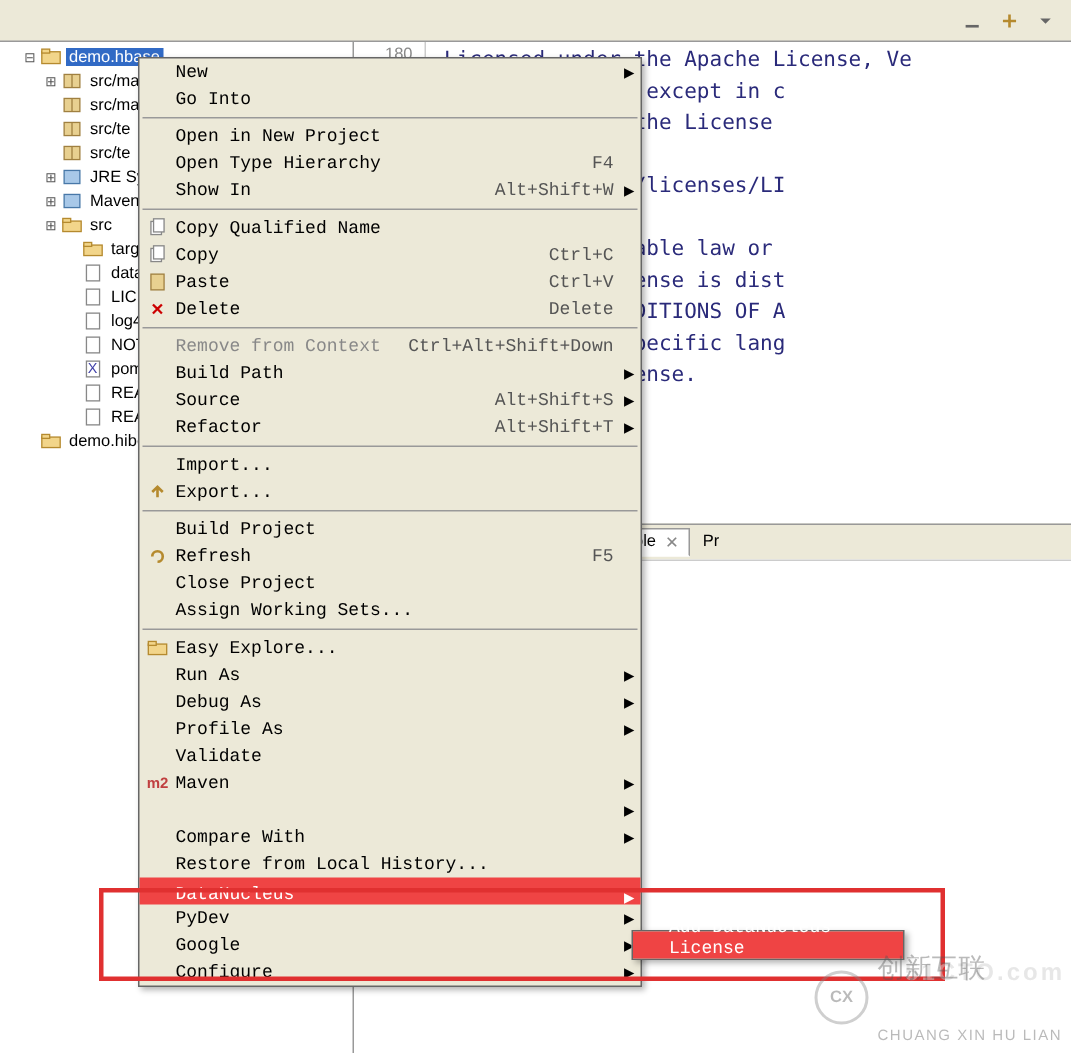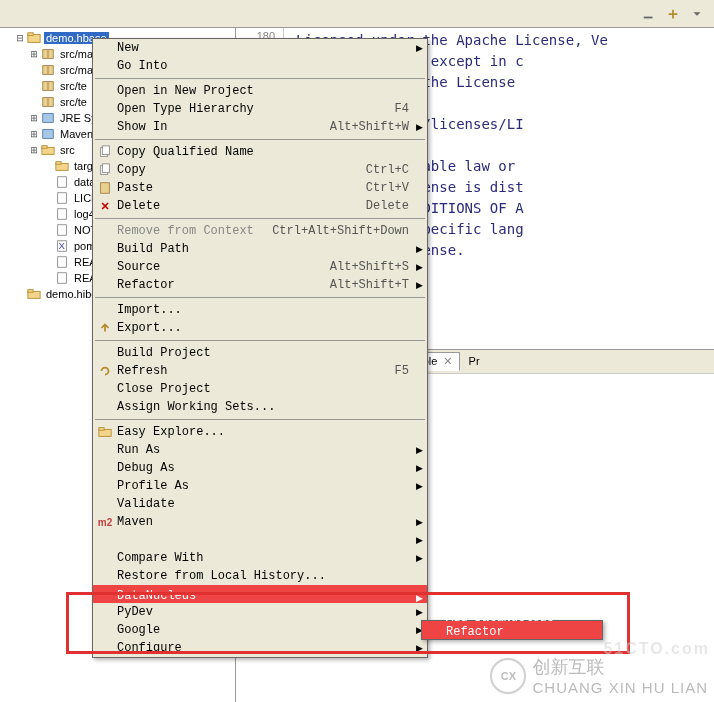--- a/index.html
+++ b/index.html
@@ -487,26 +487,26 @@
     </div>
     <div class="menu-row">
       <span class="menu-icon"></span>
       <span class="menu-label">Configure</span>
       <span class="menu-arrow">▶</span>
     </div>
   </div>
 <div class="ctx-menu menu2" id="menu2">
     <div class="menu-row highlighted">
       <span class="menu-icon"></span>
-      <span class="menu-label">Add DataNucleus Refactor</span>
+      <span class="menu-label">Add DataNucleus License</span>
     </div>
   </div>
 
 <div class="red-box"></div>
 
 <div class="watermark-back">51CTO.com</div>
 <div class="watermark">
   <div class="circ">CX</div>
   <div>
     <div style="font-size:18px;">创新互联</div>
-    <div style="font-size:15px;letter-spacing:1px;">CHUANG XIN HU LIAN</div>
+    <div style="font-size:10px;letter-spacing:1px;margin-top:28px;">CHUANG XIN HU LIAN</div>
   </div>
 </div>
 
 </body></html>

